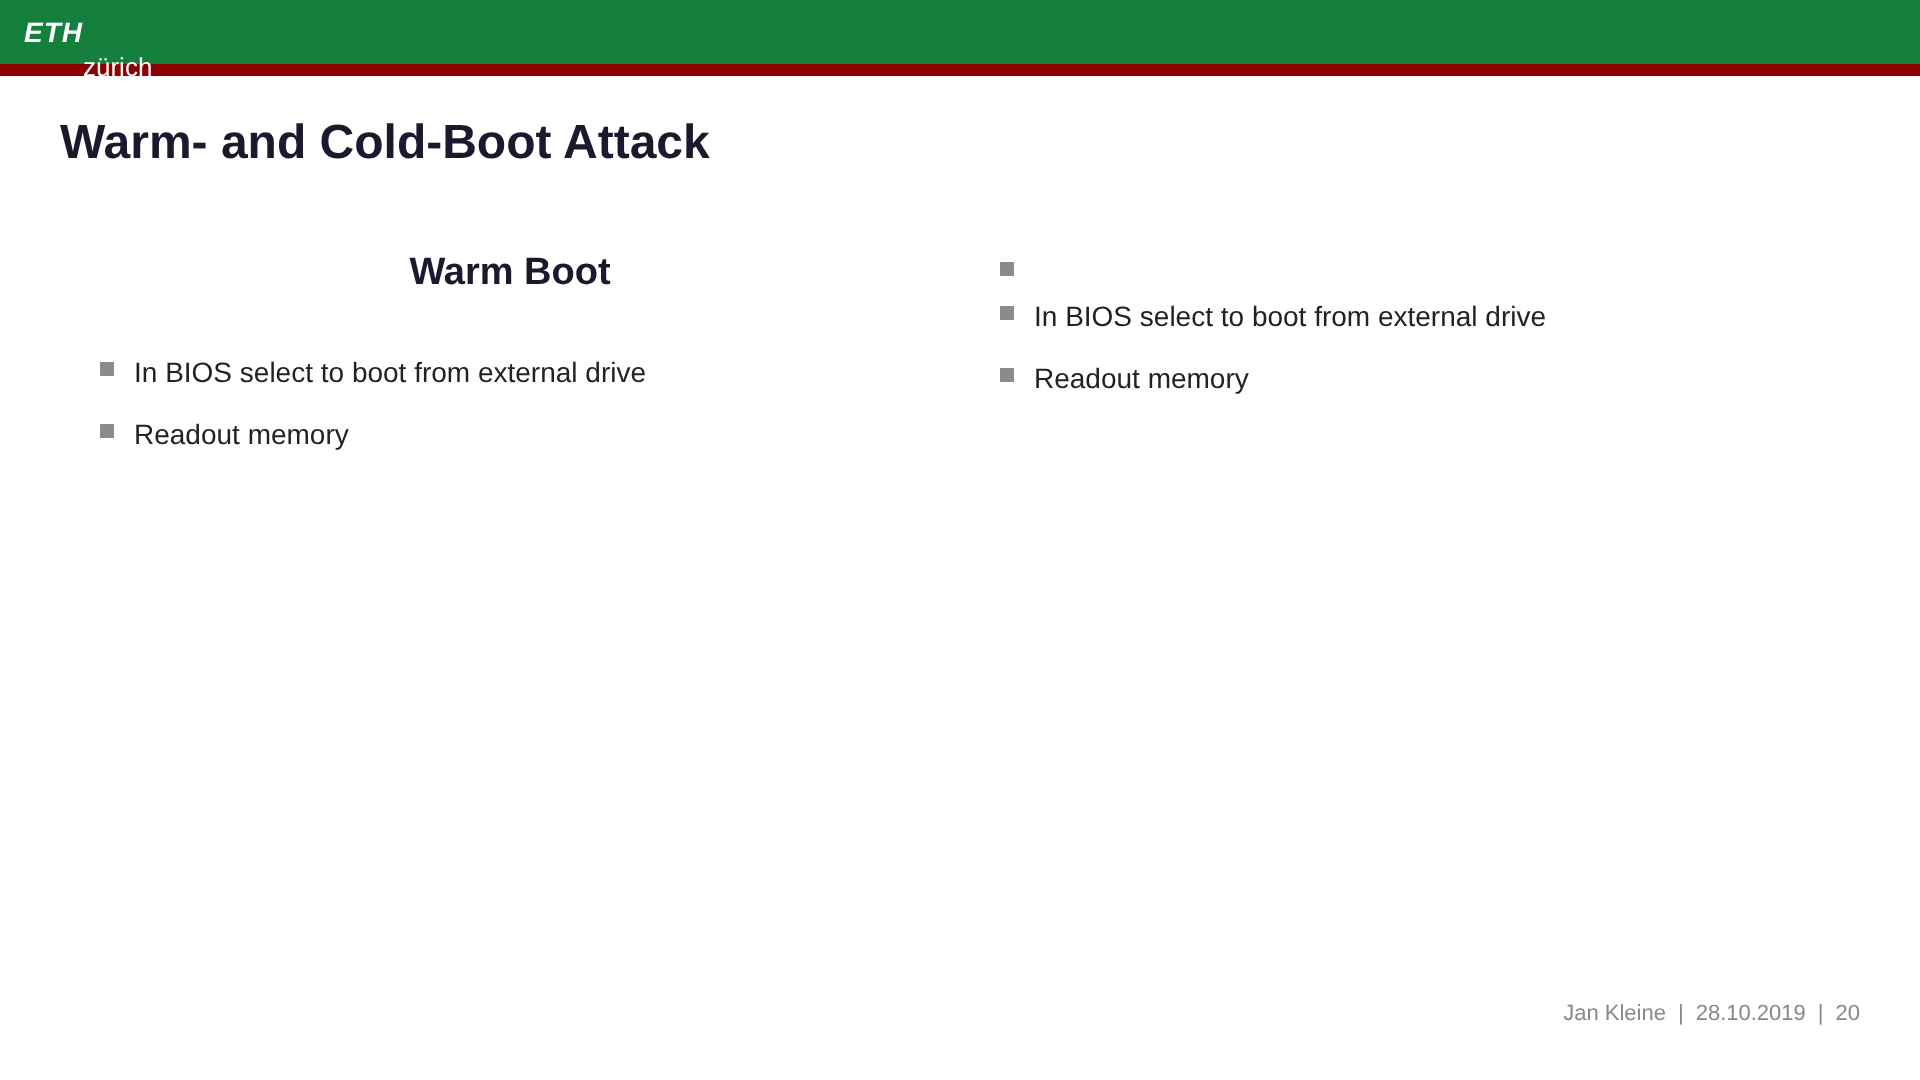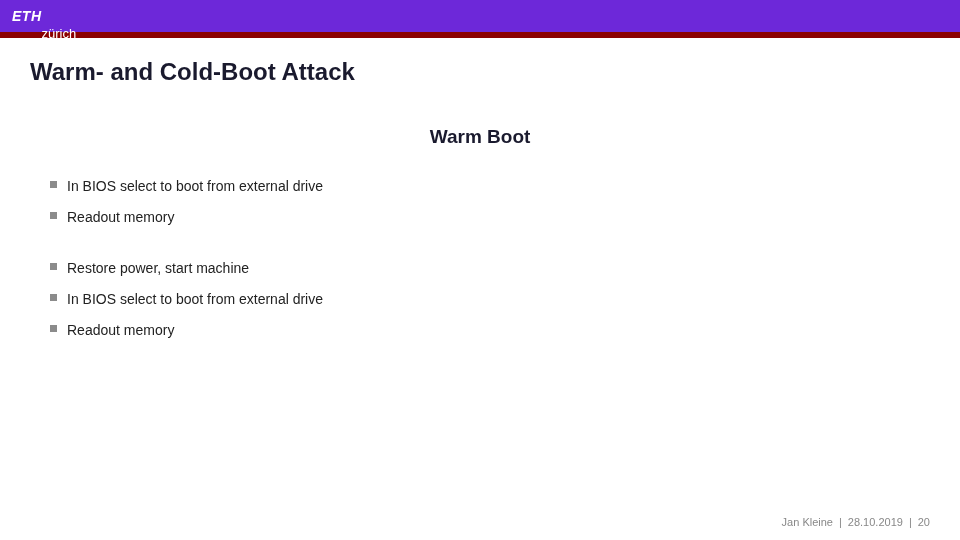--- a/index.html
+++ b/index.html
@@ -10,21 +10,21 @@
 
     body {
       width: 960px;
       height: 540px;
       background: #ffffff;
       font-family: 'Arial', sans-serif;
       overflow: hidden;
     }
 
     .header-bar {
-      background: #6d28d9;
+      background: #15803d;
       width: 100%;
       height: 32px;
       display: flex;
       align-items: center;
       padding-left: 12px;
     }
 
     .eth-logo {
       display: flex;
       align-items: center;
@@ -53,21 +53,21 @@
 
     .page-title {
       font-size: 24px;
       font-weight: 700;
       color: #1a1a2e;
       padding: 20px 30px 10px 30px;
     }
 
     .content-area {
       display: flex;
-      flex-direction: column;
+      flex-direction: row;
       padding: 20px 30px;
       width: 100%;
       gap: 0;
     }
 
     .column {
       flex: 1;
       padding: 10px 20px;
     }
 
@@ -98,21 +98,21 @@
       width: 7px;
       height: 7px;
       background-color: #8b8b8b;
       margin-right: 10px;
       margin-top: 5px;
       flex-shrink: 0;
     }
 
     .footer {
       position: absolute;
-      bottom: 12px;
+      bottom: 27px;
       right: 30px;
       font-size: 11px;
       color: #888888;
       display: flex;
       align-items: center;
       gap: 6px;
     }
 
     .footer-divider {
       color: #888888;
@@ -145,21 +145,20 @@
           <span class="bullet-square"></span>
           <span>Readout memory</span>
         </li>
       </ul>
   </div>
 
   <div class="column">
     <ul class="bullet-list">
         <li>
           <span class="bullet-square"></span>
-          <span>Restore power, start machine</span>
         </li>
         <li>
           <span class="bullet-square"></span>
           <span>In BIOS select to boot from external drive</span>
         </li>
         <li>
           <span class="bullet-square"></span>
           <span>Readout memory</span>
         </li>
       </ul>

